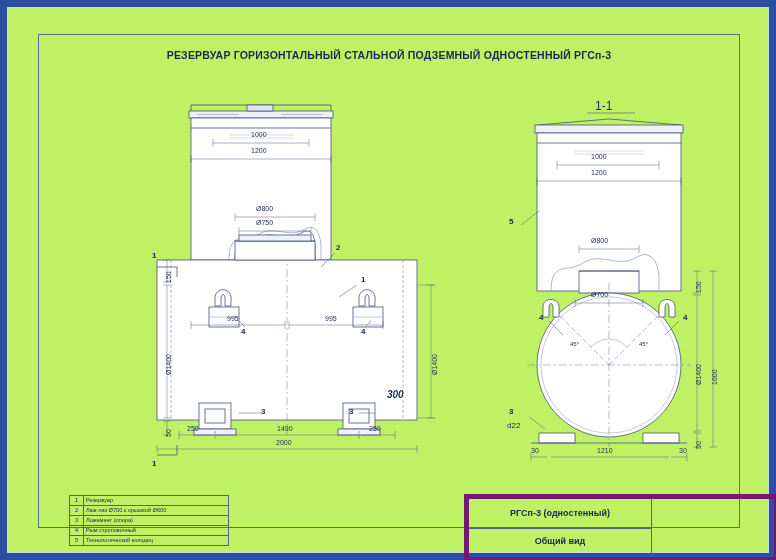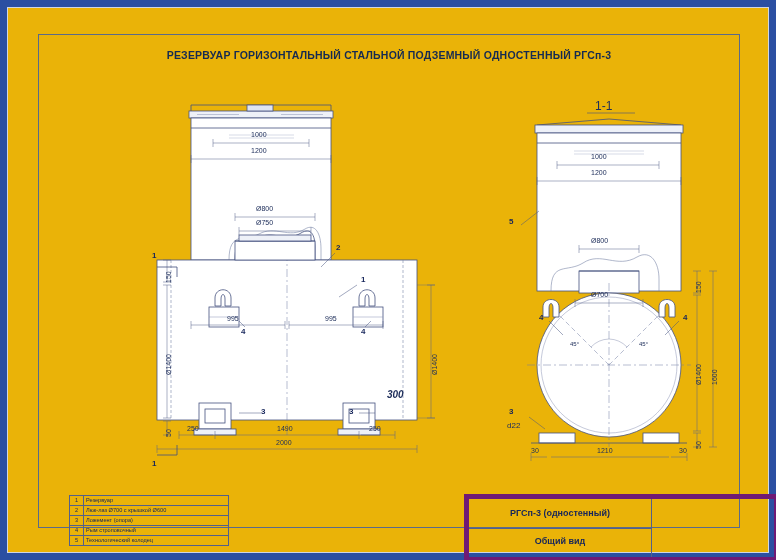--- a/index.html
+++ b/index.html
@@ -4,21 +4,21 @@
 <style>
   html,body{margin:0;padding:0;}
   body{
     width:776px;height:560px;
     background:#2b4fa2;
     font-family:"Liberation Sans", sans-serif;
     overflow:hidden;
   }
   #sheet{
     position:absolute;left:8px;top:8px;width:760px;height:544px;
-    background:#eab308;
+    background:#bef264;
     box-shadow:0 0 0 1px #cfd6e4;
   }
   #frame{
     position:absolute;left:30px;top:26px;width:700px;height:492px;
     border:1px solid #5a6a8a;
   }
   .ttl{
     position:absolute;left:0;right:0;top:14px;text-align:center;
     font-size:10.5px;font-weight:bold;color:#152a52;letter-spacing:.2px;
   }

